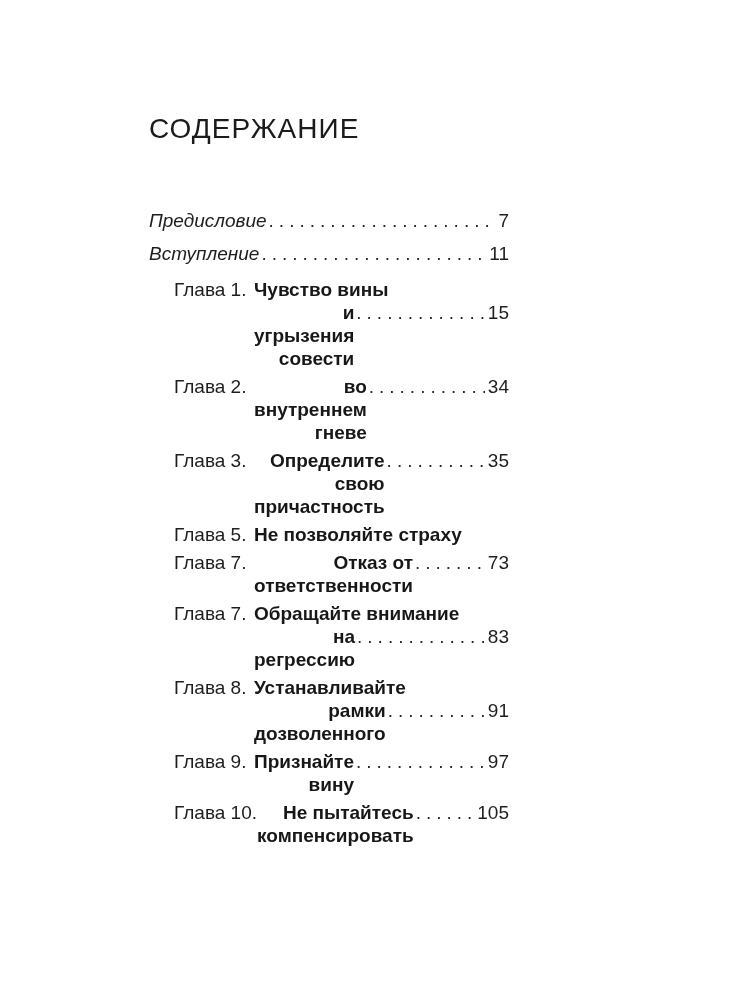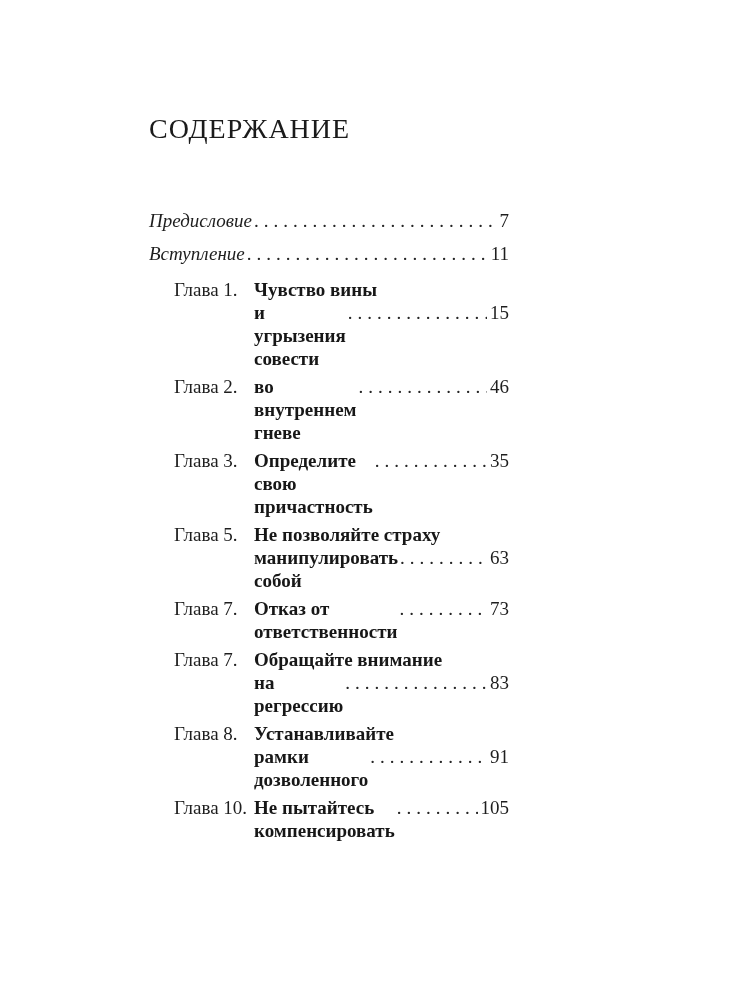--- a/index.html
+++ b/index.html
@@ -7,21 +7,21 @@
     padding: 0;
     background: #ffffff;
   }
   .sheet {
     position: relative;
     width: 694px;
     height: 1000px;
     box-sizing: border-box;
     background: #ffffff;
     color: #1e1e1e;
-    font-family: Liberation Serif, serif;
+    font-family: Liberation Sans, sans-serif;
     padding: 112px 185px 0 149px;
     overflow: hidden;
   }
   .title {
     font-size: 28px;
     font-weight: 400;
     letter-spacing: 1px;
     margin: 0;
     line-height: 1.2;
     color: #1b1b1b;
@@ -71,20 +71,21 @@
     margin-left: 25px;
   }
   .ch-body {
     flex: 1 1 auto;
     min-width: 0;
   }
   .ch-line { line-height: 23px; }
   .ch-last {
     display: flex;
     align-items: baseline;
+    text-align: right;
   }
   .ch-text {
     font-weight: 700;
     color: #171717;
   }
 </style>
 </head>
 <body>
 
 <div class="sheet">
@@ -113,43 +114,38 @@
               <span class="pagenum">15</span>
             </div>
           </div>
         </div>
         <div class="chapter">
           <span class="ch-num">Глава 2.</span>
           <div class="ch-body">
             <div class="ch-line ch-last">
               <span class="ch-text">во внутреннем гневе</span>
               <span class="leader"></span>
-              <span class="pagenum">46</span>
+              <span class="pagenum">34</span>
             </div>
           </div>
         </div>
         <div class="chapter">
           <span class="ch-num">Глава 3.</span>
           <div class="ch-body">
             <div class="ch-line ch-last">
               <span class="ch-text">Определите свою причастность</span>
               <span class="leader"></span>
               <span class="pagenum">35</span>
             </div>
           </div>
         </div>
         <div class="chapter">
           <span class="ch-num">Глава 5.</span>
           <div class="ch-body">
             <div class="ch-line"><span class="ch-text">Не позволяйте страху</span></div>
-            <div class="ch-line ch-last">
-              <span class="ch-text">манипулировать собой</span>
-              <span class="leader"></span>
-              <span class="pagenum">63</span>
-            </div>
           </div>
         </div>
         <div class="chapter">
           <span class="ch-num">Глава 7.</span>
           <div class="ch-body">
             <div class="ch-line ch-last">
               <span class="ch-text">Отказ от ответственности</span>
               <span class="leader"></span>
               <span class="pagenum">73</span>
             </div>
@@ -167,20 +163,30 @@
           </div>
         </div>
         <div class="chapter">
           <span class="ch-num">Глава 8.</span>
           <div class="ch-body">
             <div class="ch-line"><span class="ch-text">Устанавливайте</span></div>
             <div class="ch-line ch-last">
               <span class="ch-text">рамки дозволенного</span>
               <span class="leader"></span>
               <span class="pagenum">91</span>
+            </div>
+          </div>
+        </div>
+        <div class="chapter">
+          <span class="ch-num">Глава 9.</span>
+          <div class="ch-body">
+            <div class="ch-line ch-last">
+              <span class="ch-text">Признайте вину</span>
+              <span class="leader"></span>
+              <span class="pagenum">97</span>
             </div>
           </div>
         </div>
         <div class="chapter">
           <span class="ch-num">Глава 10.</span>
           <div class="ch-body">
             <div class="ch-line ch-last">
               <span class="ch-text">Не пытайтесь компенсировать</span>
               <span class="leader"></span>
               <span class="pagenum">105</span>

